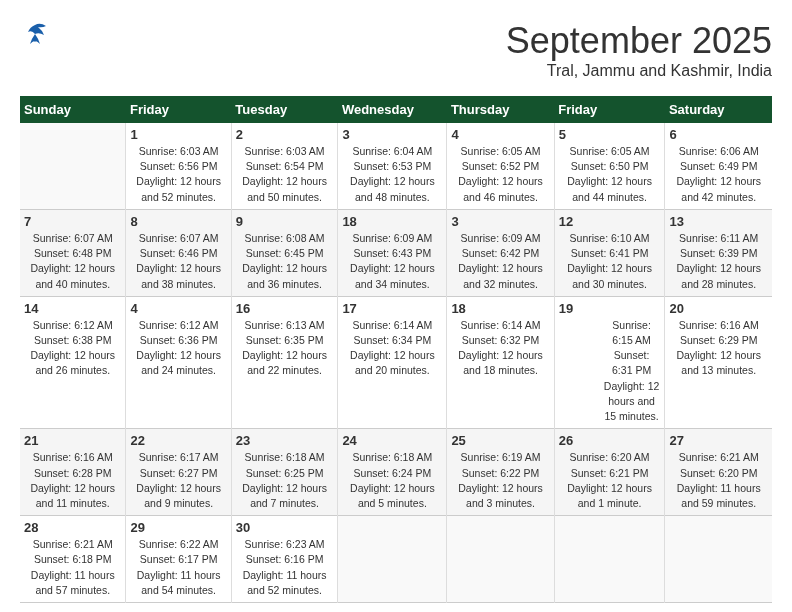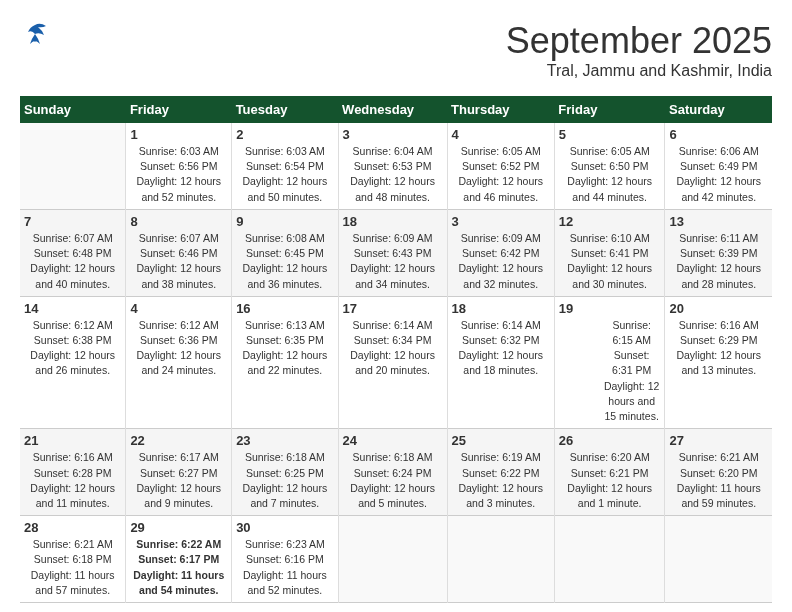--- a/index.html
+++ b/index.html
@@ -299,21 +299,21 @@
       </tr>
       <tr>
         <td>
           <span class="day-number">28</span>
           <div class="day-info" style="white-space: pre-line;">Sunrise: 6:21 AM
 Sunset: 6:18 PM
 Daylight: 11 hours and 57 minutes.</div>
         </td>
         <td>
           <span class="day-number">29</span>
-          <div class="day-info" style="white-space: pre-line; font-weight: bold;">Sunrise: 6:22 AM
+          <div class="day-info" style="white-space: pre-line;">Sunrise: 6:22 AM
 Sunset: 6:17 PM
 Daylight: 11 hours and 54 minutes.</div>
         </td>
         <td>
           <span class="day-number">30</span>
           <div class="day-info" style="white-space: pre-line;">Sunrise: 6:23 AM
 Sunset: 6:16 PM
 Daylight: 11 hours and 52 minutes.</div>
         </td>
         <td class="empty-cell"></td>

